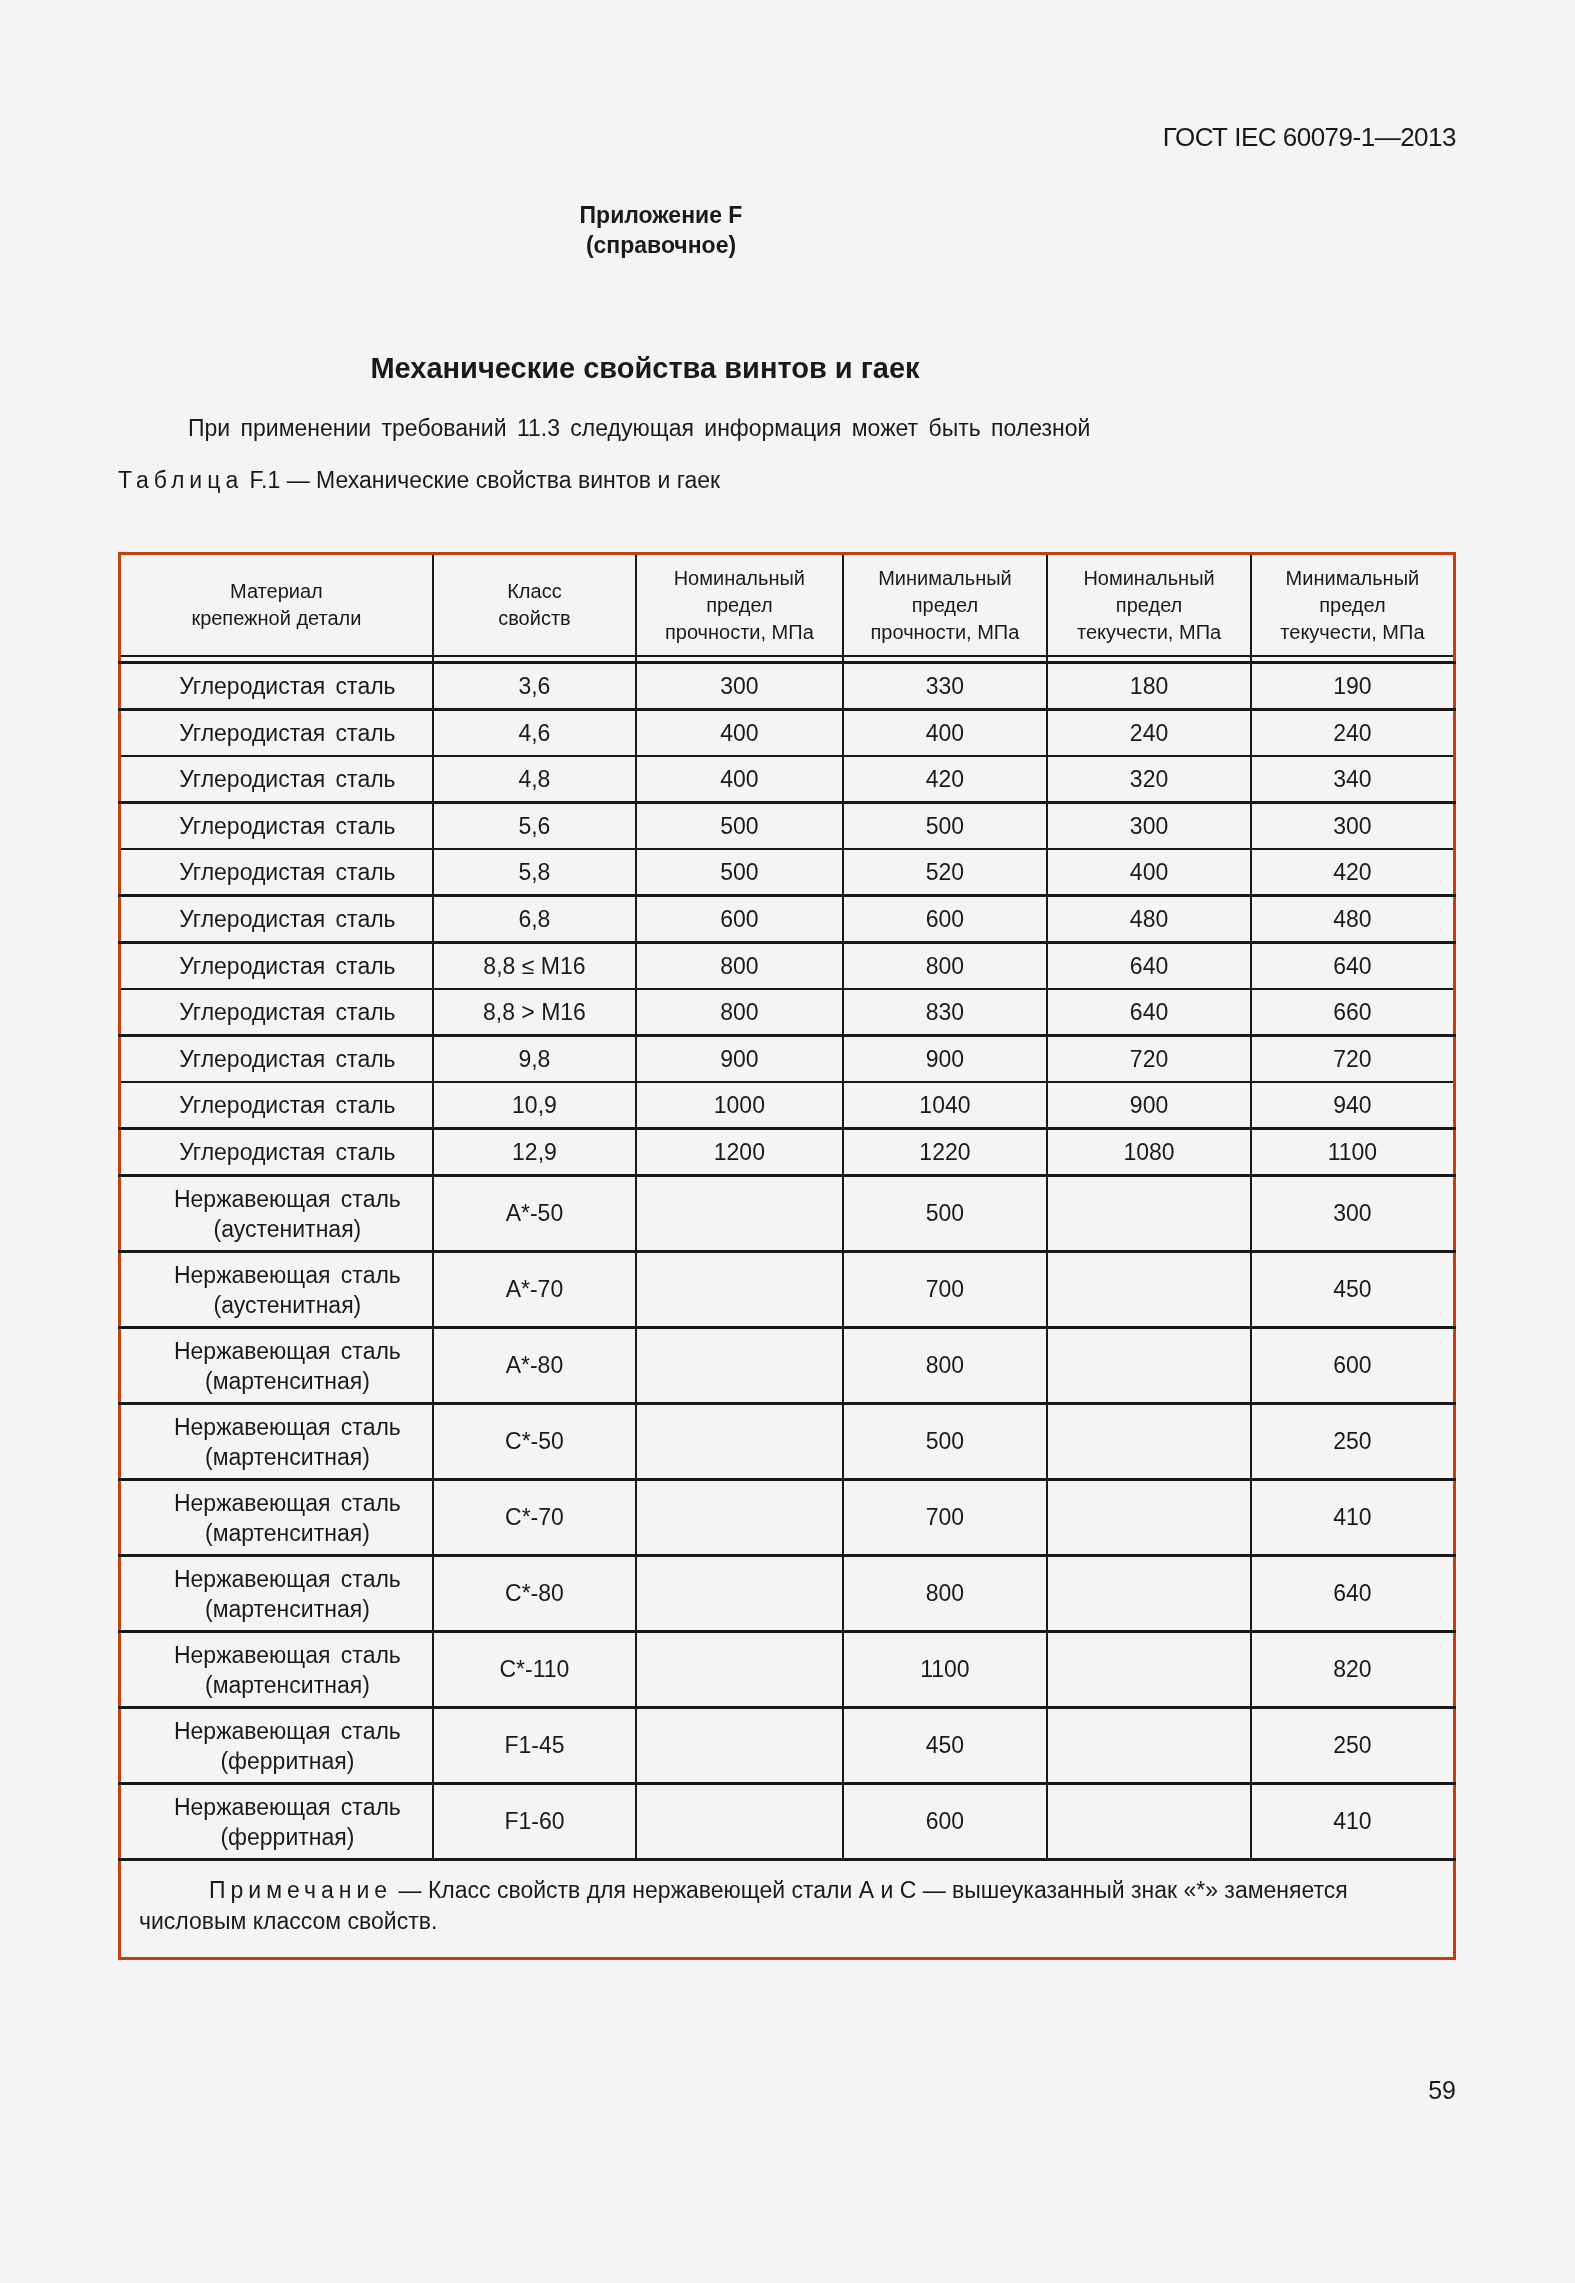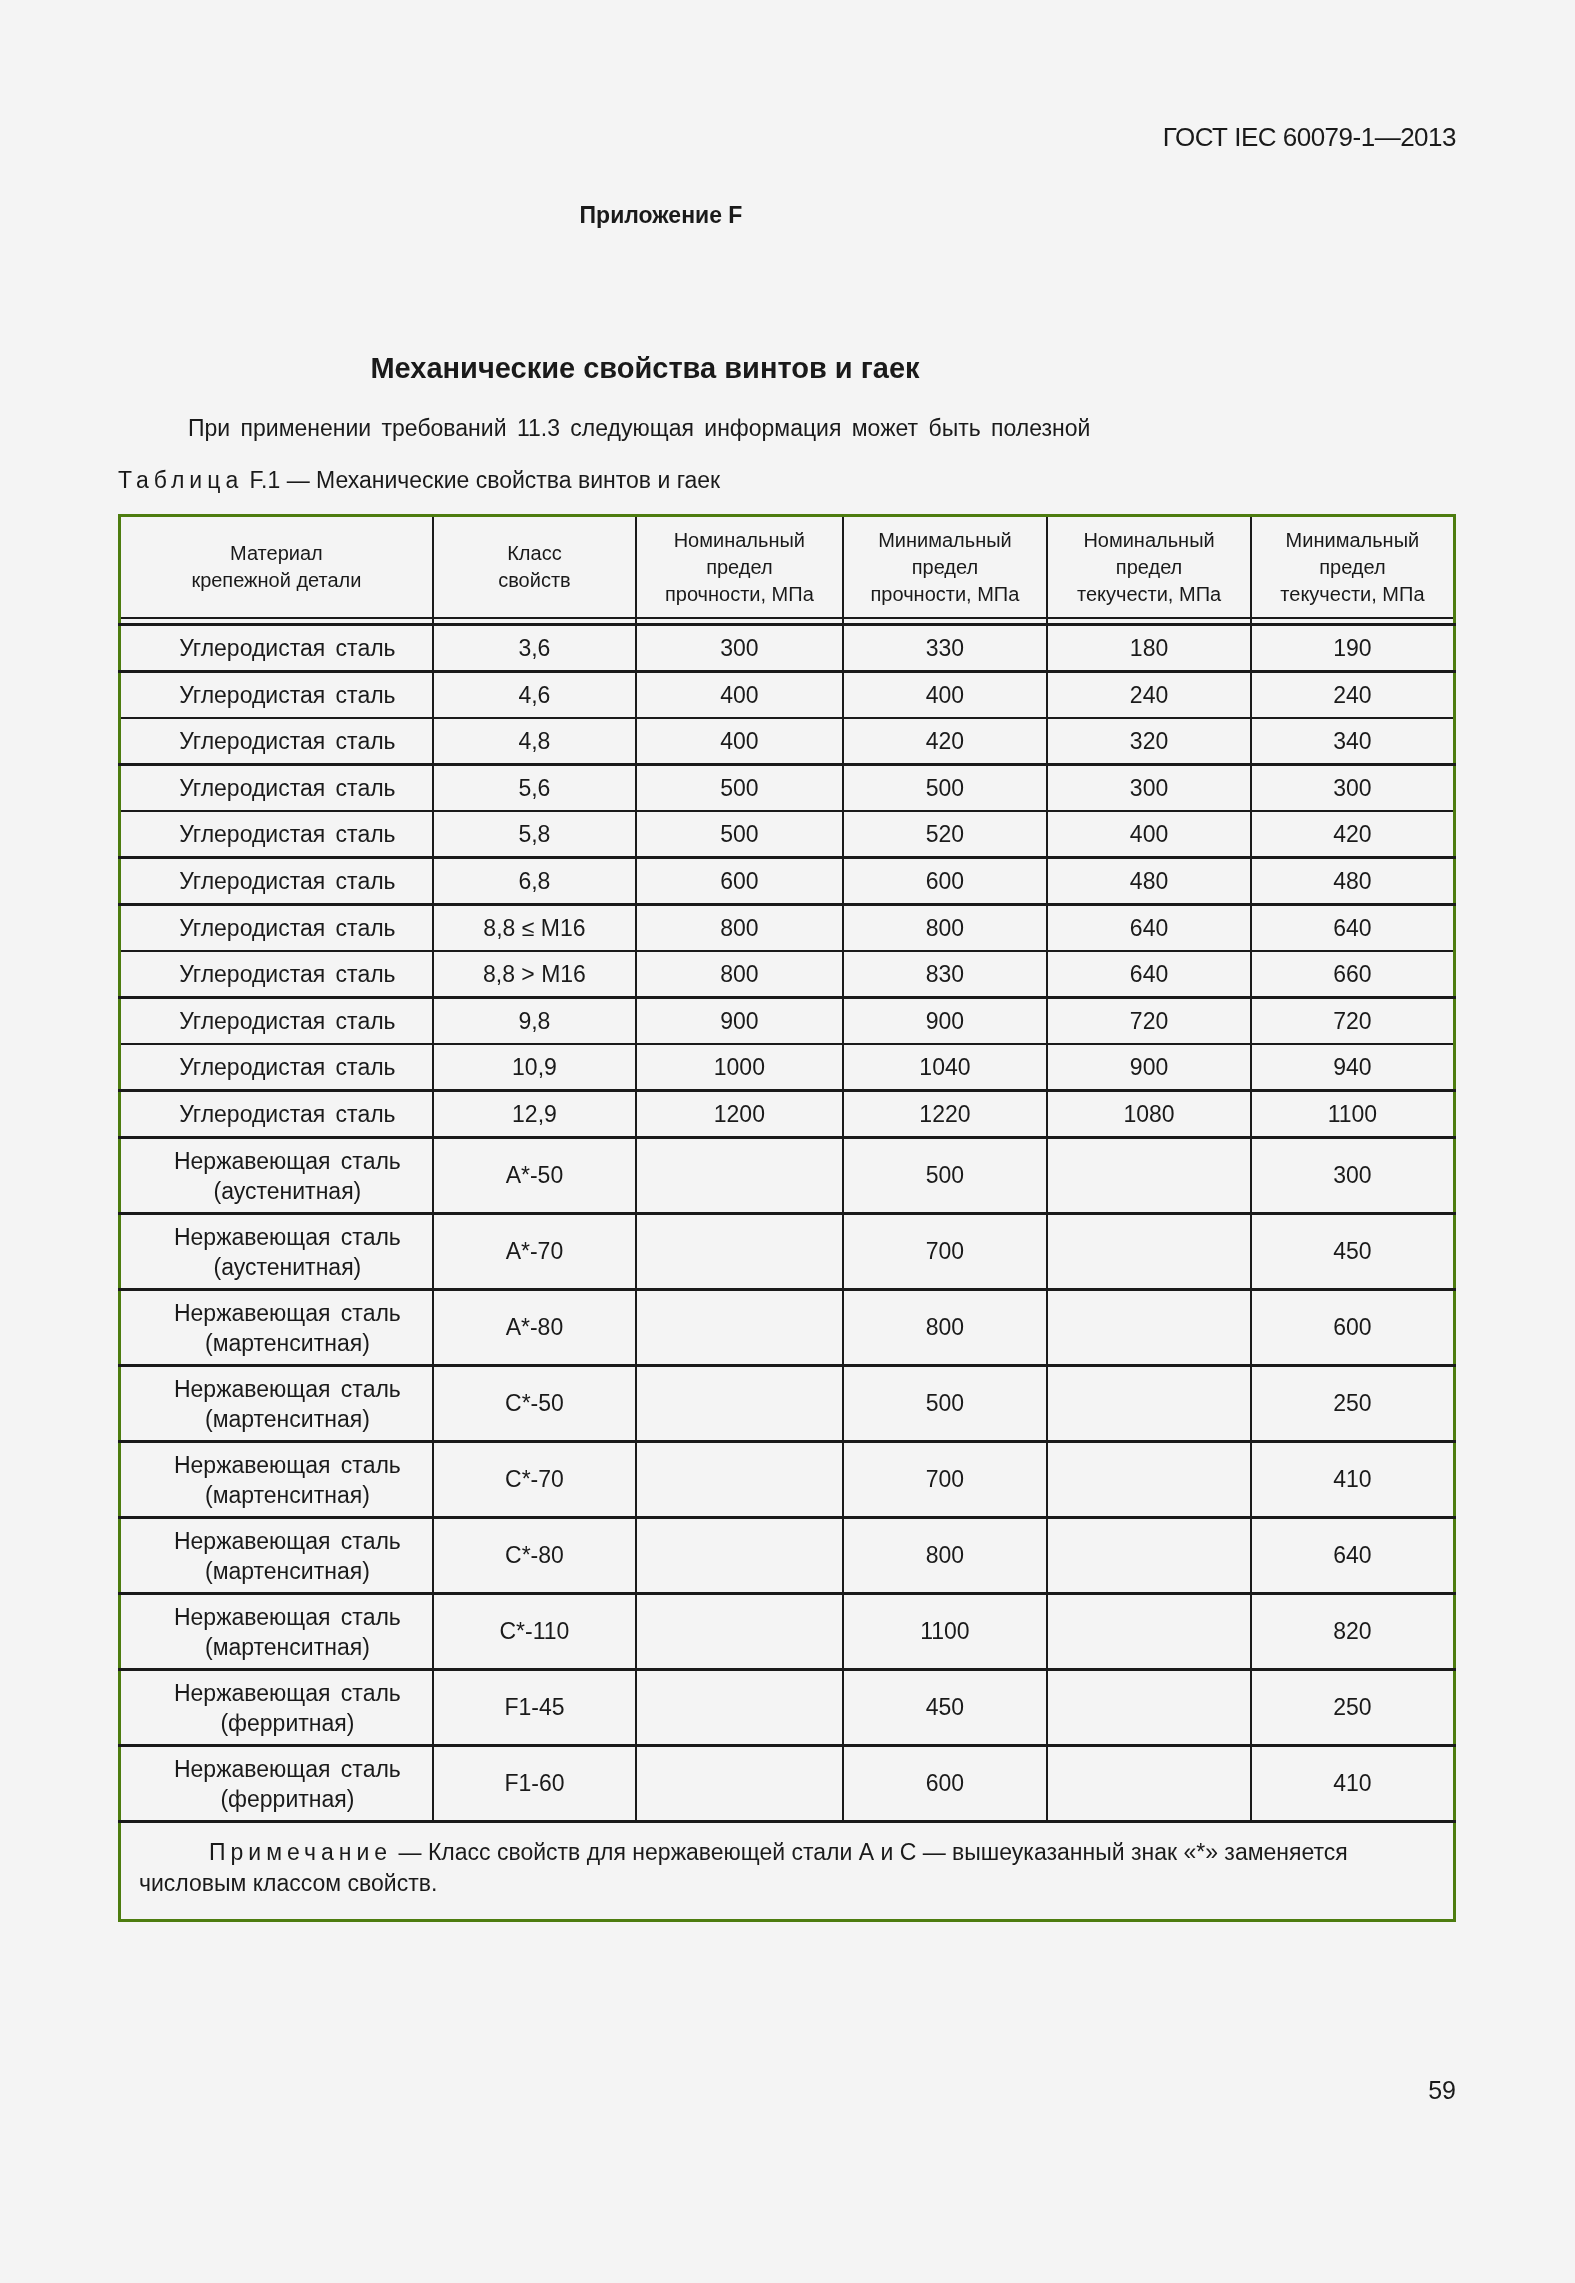--- a/index.html
+++ b/index.html
@@ -16,29 +16,30 @@
   tr.header-row th { border-bottom:2px solid #1a1a1a; }
   tr.spacer td { height:4px; border-top:2px solid #1a1a1a; border-bottom:3px solid #1a1a1a; }
   td { text-align:center; vertical-align:middle; }
   td.mat { text-align:center; padding-left:22px; word-spacing:4px; line-height:30px; }
   tr.r1 td { height:44px; }
   tr.r2 td { height:73px; }
   tr.thick td { border-top:3px solid #1a1a1a; }
   td.note { text-align:left; padding:14px 20px 20px 18px; font-size:23px; line-height:31px; height:56px; vertical-align:top; border-top:3px solid #1a1a1a; }
   .note-label { letter-spacing:5px; }
   .page-num { position:absolute; right:119px; top:2076px; font-size:25px; }
-  table { border:3px solid #4d7c0f; }
+  table { border:3px solid #c2410c;margin-top:38px; }
 </style>
 </head>
 <body>
 
 <div class="doc-id">ГОСТ IEC 60079-1—2013</div>
 
 <div class="annex">
   <div>Приложение F</div>
+  <div>(справочное)</div>
 </div>
 
 <div class="section-title">Механические свойства винтов и гаек</div>
 
 <div class="intro">При применении требований 11.3 следующая информация может быть полезной</div>
 
 <div class="table-caption">
   <span class="spaced">Таблица</span>
   <span>F.1 — Механические свойства винтов и гаек</span>
 </div>

